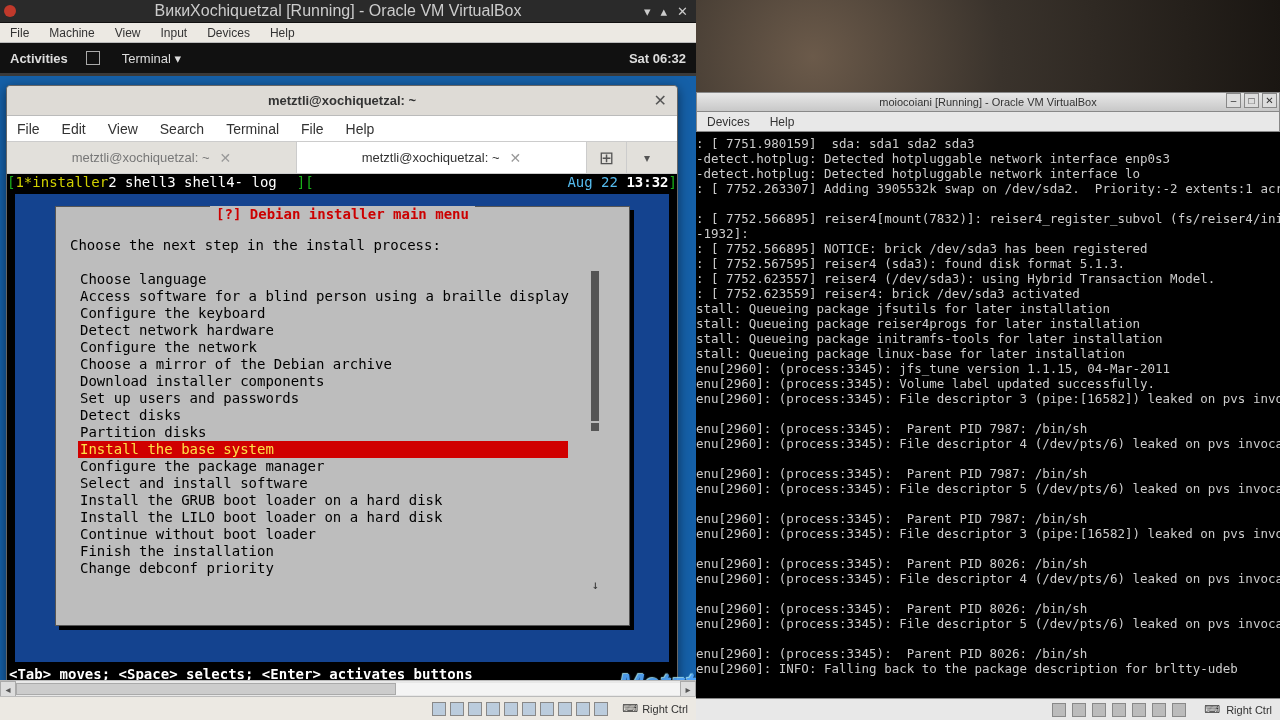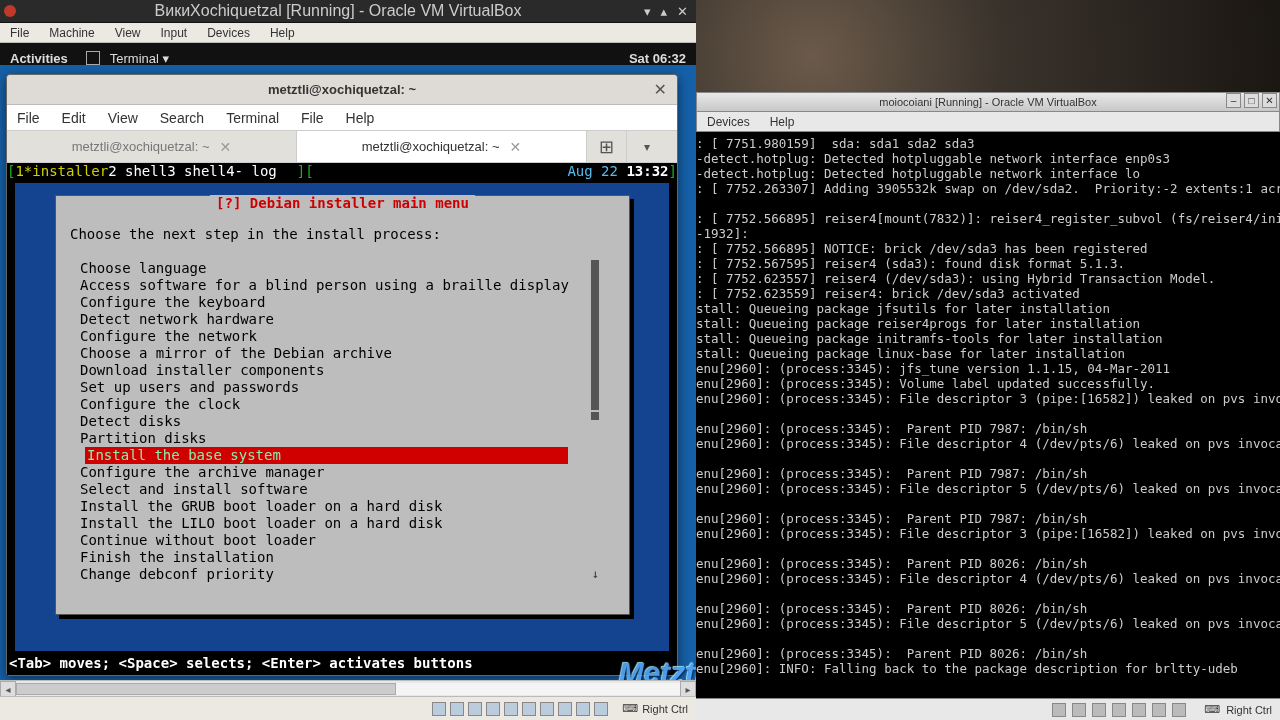--- a/index.html
+++ b/index.html
@@ -75,26 +75,26 @@
     font-size:12px; color:#333; border-bottom:1px solid #bbb;
   }
   .vm1-menubar span{ padding:0 10px; cursor:pointer;}
 
   .gnome-topbar {
     position:absolute; left:0; top:43px; width:696px; height:30px;
     background:#111; color:#ddd; display:flex; align-items:center;
     font-size:13px; padding:0 10px;
   }
   .gnome-topbar .act{ font-weight:bold; margin-right:18px;}
-  .gnome-topbar .term{ display:flex; align-items:center; gap:10px;}
+  .gnome-topbar .term{ display:flex; align-items:center; gap:22px;}
   .gnome-topbar .term .ticon{ width:14px;height:14px;border:1px solid #aaa;}
   .gnome-topbar .clock{ margin-left:auto; font-weight:bold;}
 
   .gnome-desktop {
-    position:absolute; left:0; top:65px; width:696px; height:631px;
+    position:absolute; left:0; top:76px; width:696px; height:631px;
     background:#1560a8;
   }
 
   .term-window {
     position:absolute; left:6px; top:9px; width:672px; height:602px;
     background:#d9d9d9; border:1px solid #666; border-radius:4px;
     box-shadow:0 3px 12px rgba(0,0,0,0.5);
     display:flex; flex-direction:column;
   }
   .term-title { height:30px; display:flex; align-items:center; justify-content:center; position:relative; background:#dedbd6; border-bottom:1px solid #bbb; border-radius:4px 4px 0 0;}
@@ -130,21 +130,21 @@
     background:#bdbdbd; border:1px solid #555;
     box-shadow:4px 4px 0 #000;
     font-family:"DejaVu Sans Mono","Courier New",monospace;
     font-size:14px; color:#000;
   }
   .dialog-title { position:absolute; top:-1px; left:0; right:0; text-align:center; }
   .dialog-title span{ background:#bdbdbd; padding:0 6px; color:#c00; font-weight:bold;}
   .dialog-prompt { position:absolute; top:30px; left:14px; }
   .dialog-list { position:absolute; top:64px; left:22px; width:490px; }
   .dialog-list .item{ height:17px; padding-left:2px; white-space:pre; cursor:pointer;}
-  .dialog-list .item.sel{ background:#d00000; color:#86efac;margin-left:7px;}
+  .dialog-list .item.sel{ background:#d00000; color:#fde047;}
   .dialog-scroll { position:absolute; top:64px; right:30px; width:8px; height:306px; background:#bdbdbd;}
   .dialog-scroll .thumb{ position:absolute; width:8px; background:#555;}
   .dialog-arrow{ position:absolute; right:30px; font-size:12px; color:#333;}
 
   .hint-row {
     position:absolute; left:0; right:0; bottom:2px; height:18px;
     color:#fff; font-family:"DejaVu Sans Mono","Courier New",monospace;
     font-size:14px; font-weight:bold; padding-left:2px; background:#000;
   }
 
@@ -257,25 +257,24 @@
           <div class="dialog-prompt">Choose the next step in the install process:</div>
           <div class="dialog-list" id="dialog-list">
               <div class="item">Choose language</div>
               <div class="item">Access software for a blind person using a braille display</div>
               <div class="item">Configure the keyboard</div>
               <div class="item">Detect network hardware</div>
               <div class="item">Configure the network</div>
               <div class="item">Choose a mirror of the Debian archive</div>
               <div class="item">Download installer components</div>
               <div class="item">Set up users and passwords</div>
-              <div class="item">Configure the clock</div>
               <div class="item">Detect disks</div>
               <div class="item">Partition disks</div>
               <div class="item sel">Install the base system</div>
-              <div class="item">Configure the archive manager</div>
+              <div class="item">Configure the package manager</div>
               <div class="item">Select and install software</div>
               <div class="item">Install the GRUB boot loader on a hard disk</div>
               <div class="item">Install the LILO boot loader on a hard disk</div>
               <div class="item">Continue without boot loader</div>
               <div class="item">Finish the installation</div>
               <div class="item">Change debconf priority</div>
             </div>
           <div class="dialog-arrow" style="top:60px">↑</div>
           <div class="dialog-scroll">
             <div class="thumb" style="top:0;height:150px"></div>

